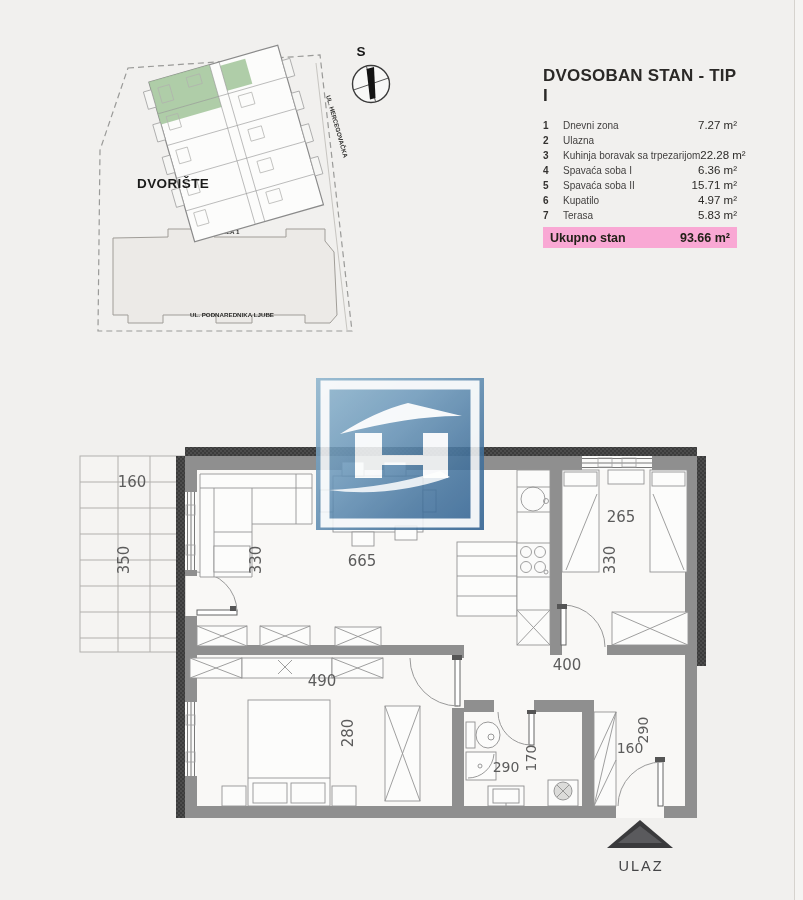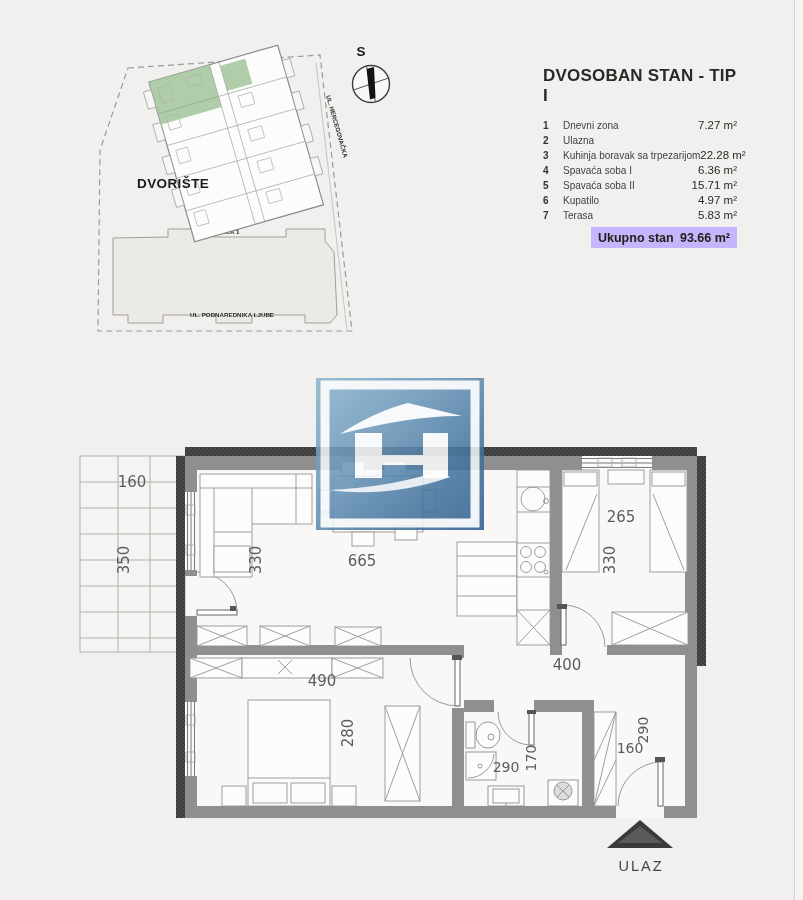--- a/index.html
+++ b/index.html
@@ -124,21 +124,21 @@
         <span class="it-num">6</span>
         <span class="it-name">Kupatilo</span>
         <span class="it-area">4.97 m²</span>
       </div>
       <div class="it-row">
         <span class="it-num">7</span>
         <span class="it-name">Terasa</span>
         <span class="it-area">5.83 m²</span>
       </div>
     </div>
-    <div class="it-total accent-bg" style="background: #c4b5fd; margin-left: 48px;">
+    <div class="it-total accent-bg" style="background: #f9a8d4;">
       <span>Ukupno stan</span>
       <span>93.66 m²</span>
     </div>
   </div>
 
   <svg style="position:absolute;left:60px;top:430px;" width="710" height="460" viewBox="60 430 710 460">
     <defs>
       <pattern id="stipple" width="4" height="4" patternUnits="userSpaceOnUse">
         <rect width="4" height="4" fill="#4c4c4c"></rect>
         <circle cx="1" cy="1" r="0.7" fill="#1d1d1d"></circle>

